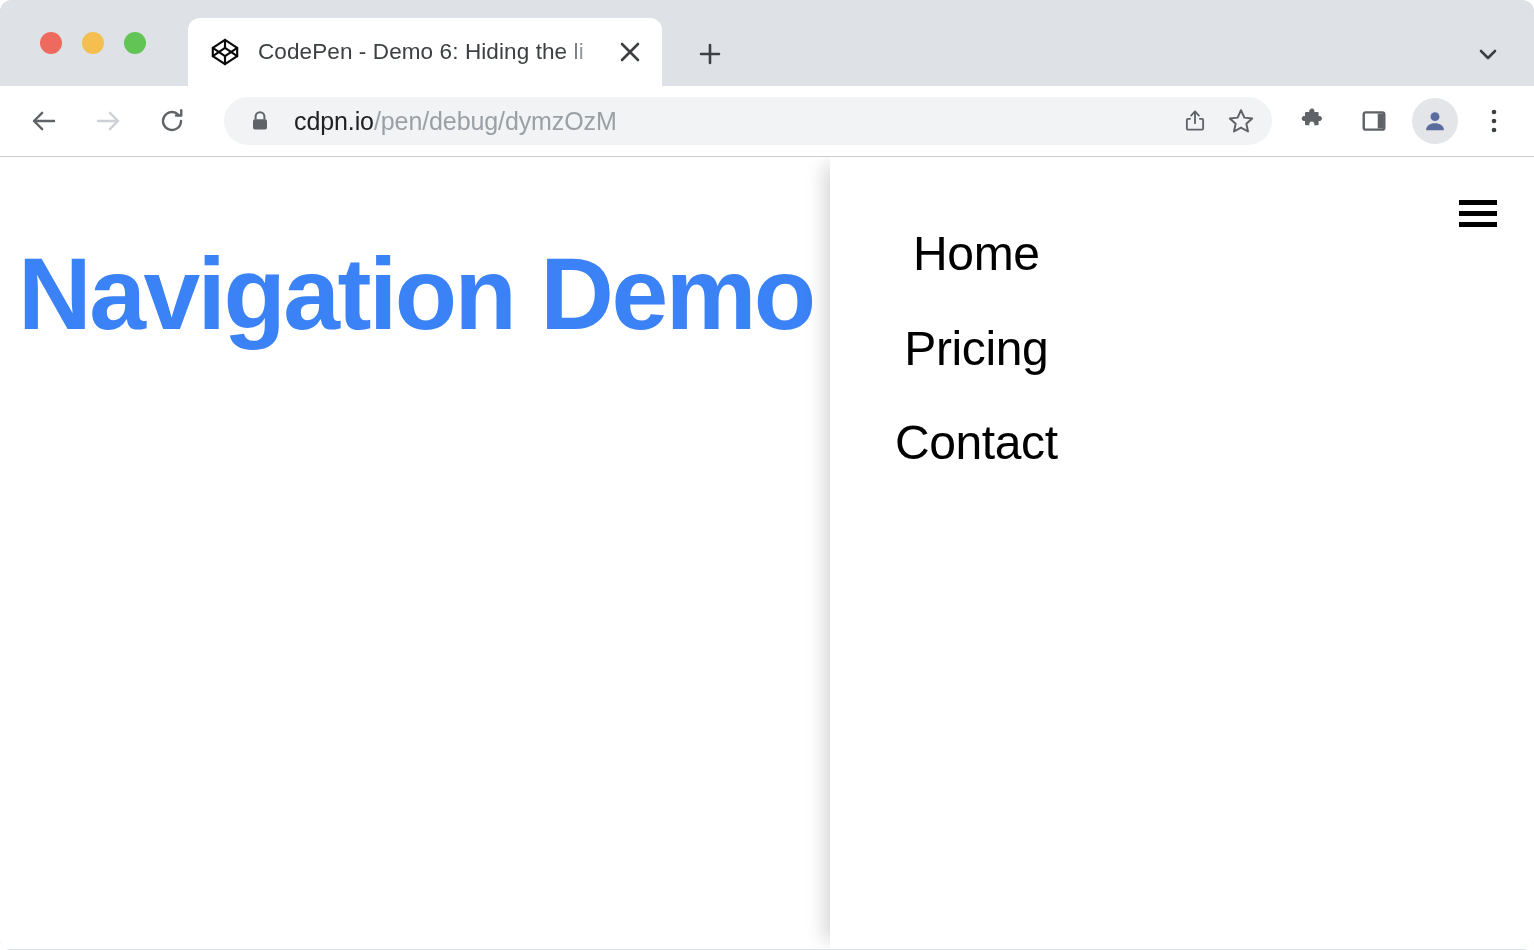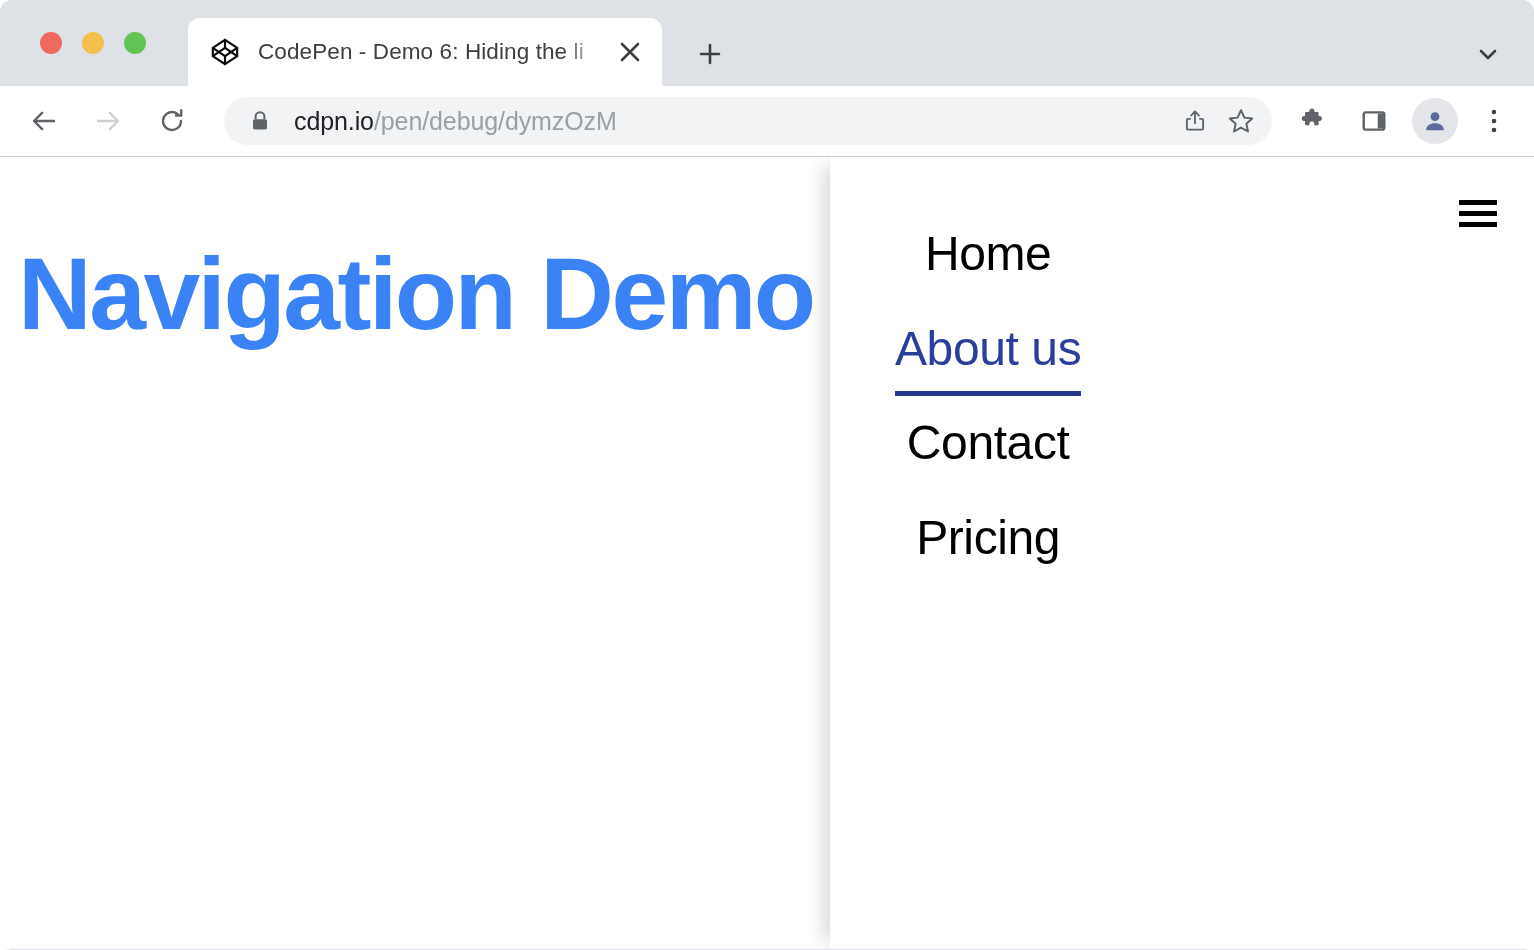--- a/index.html
+++ b/index.html
@@ -389,24 +389,21 @@
         <span></span>
         <span></span>
         <span></span>
       </div>
 
       <ul class="nav-list">
         <li class="nav-item">
           <a class="nav-link" href="#">Home</a>
         </li>
         <li class="nav-item">
-          <a class="nav-link active" href="#">About us</a>
+          <a class="nav-link" href="#">Pricing</a>
         </li>
         <li class="nav-item">
           <a class="nav-link" href="#">Contact</a>
         </li>
-        <li class="nav-item">
-          <a class="nav-link" href="#">Pricing</a>
-        </li>
       </ul>
     </div>
   </div>
 </div>
 
 </body></html>

